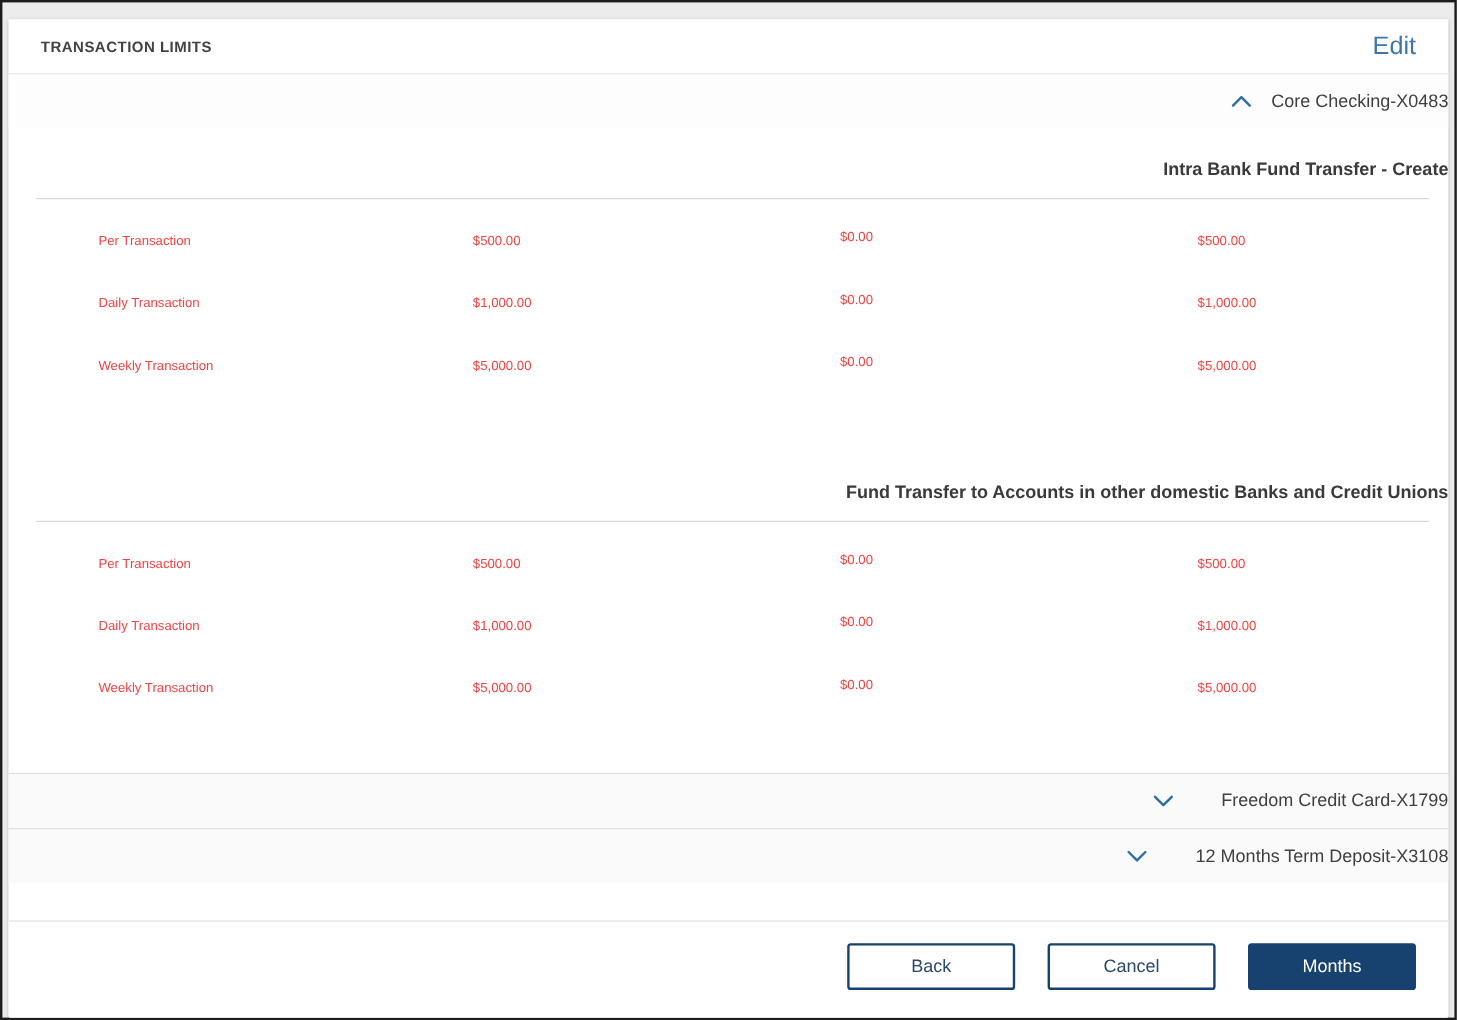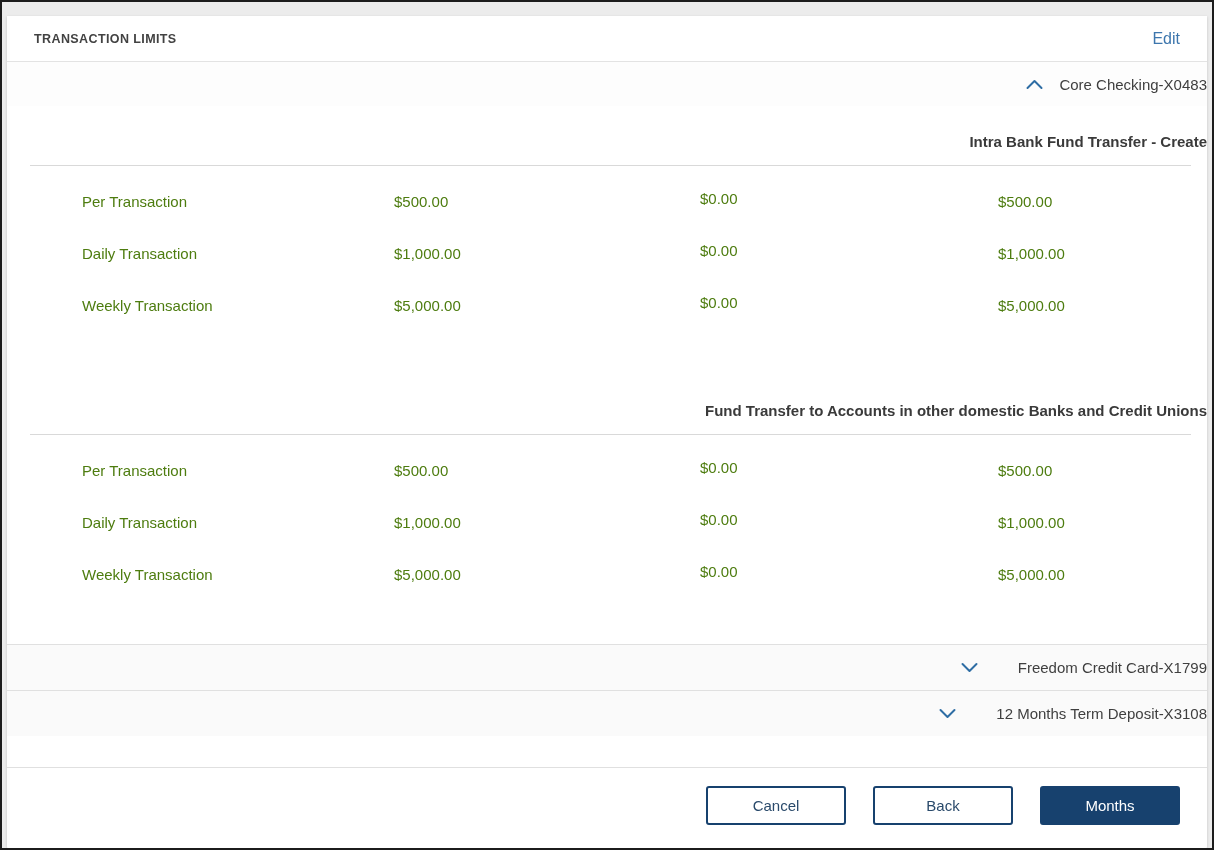--- a/index.html
+++ b/index.html
@@ -30,21 +30,21 @@
     border-bottom: 1px solid #e3e3e3;
     flex: 0 0 auto;
   }
   .panel-title {
     font-size: 12.5px;
     font-weight: bold;
     color: #424242;
     letter-spacing: 0.4px;
   }
   .edit-link {
-    font-size: 16px;
+    font-size: 21px;
     color: #3d76ad;
     text-decoration: none;
     cursor: pointer;
   }
   
   .acc-row {
     height: 44px;
     display: flex;
     align-items: center;
     padding-left: 25px;
@@ -103,22 +103,22 @@
     margin: 0 16px 0 23px;
   }
   .limit-row {
     display: grid;
     grid-template-columns: 312px 306px 298px 1fr;
     align-items: center;
     height: 52px;
     padding-left: 75px;
   }
   .limit-row .cell {
-    font-size: 15px;
-    color: #4d7c0f;
+    font-size: 11px;
+    color: #ef4444;
   }
   .limit-row .cell.preapproval { position: relative; top: -3px; }
   .group.first { margin-bottom: 44px; }
   .group.last  { padding-bottom: 44px; }
   .rows-block { padding-top: 9px; }
   
   .footer {
     margin-top: auto;
     border-top: 1px solid #e0e0e0;
     background: #ffffff;
@@ -231,18 +231,18 @@
   <div class="acc-row collapsed">
     <span class="chev">
       <svg width="17" height="11" viewBox="0 0 17 11">
           <polyline points="1.5,2 8.5,9 15.5,2" fill="none" stroke="#2e6da4" stroke-width="2" stroke-linecap="round" stroke-linejoin="round"></polyline>
         </svg>
     </span>
     <span class="acc-label">12 Months Term Deposit-X3108</span>
   </div>
 
   <div class="footer">
+    <button class="btn">Back</button>
     <button class="btn">Cancel</button>
-    <button class="btn">Back</button>
     <button class="btn primary">Months</button>
   </div>
 
 </div>
 
 </body></html>

